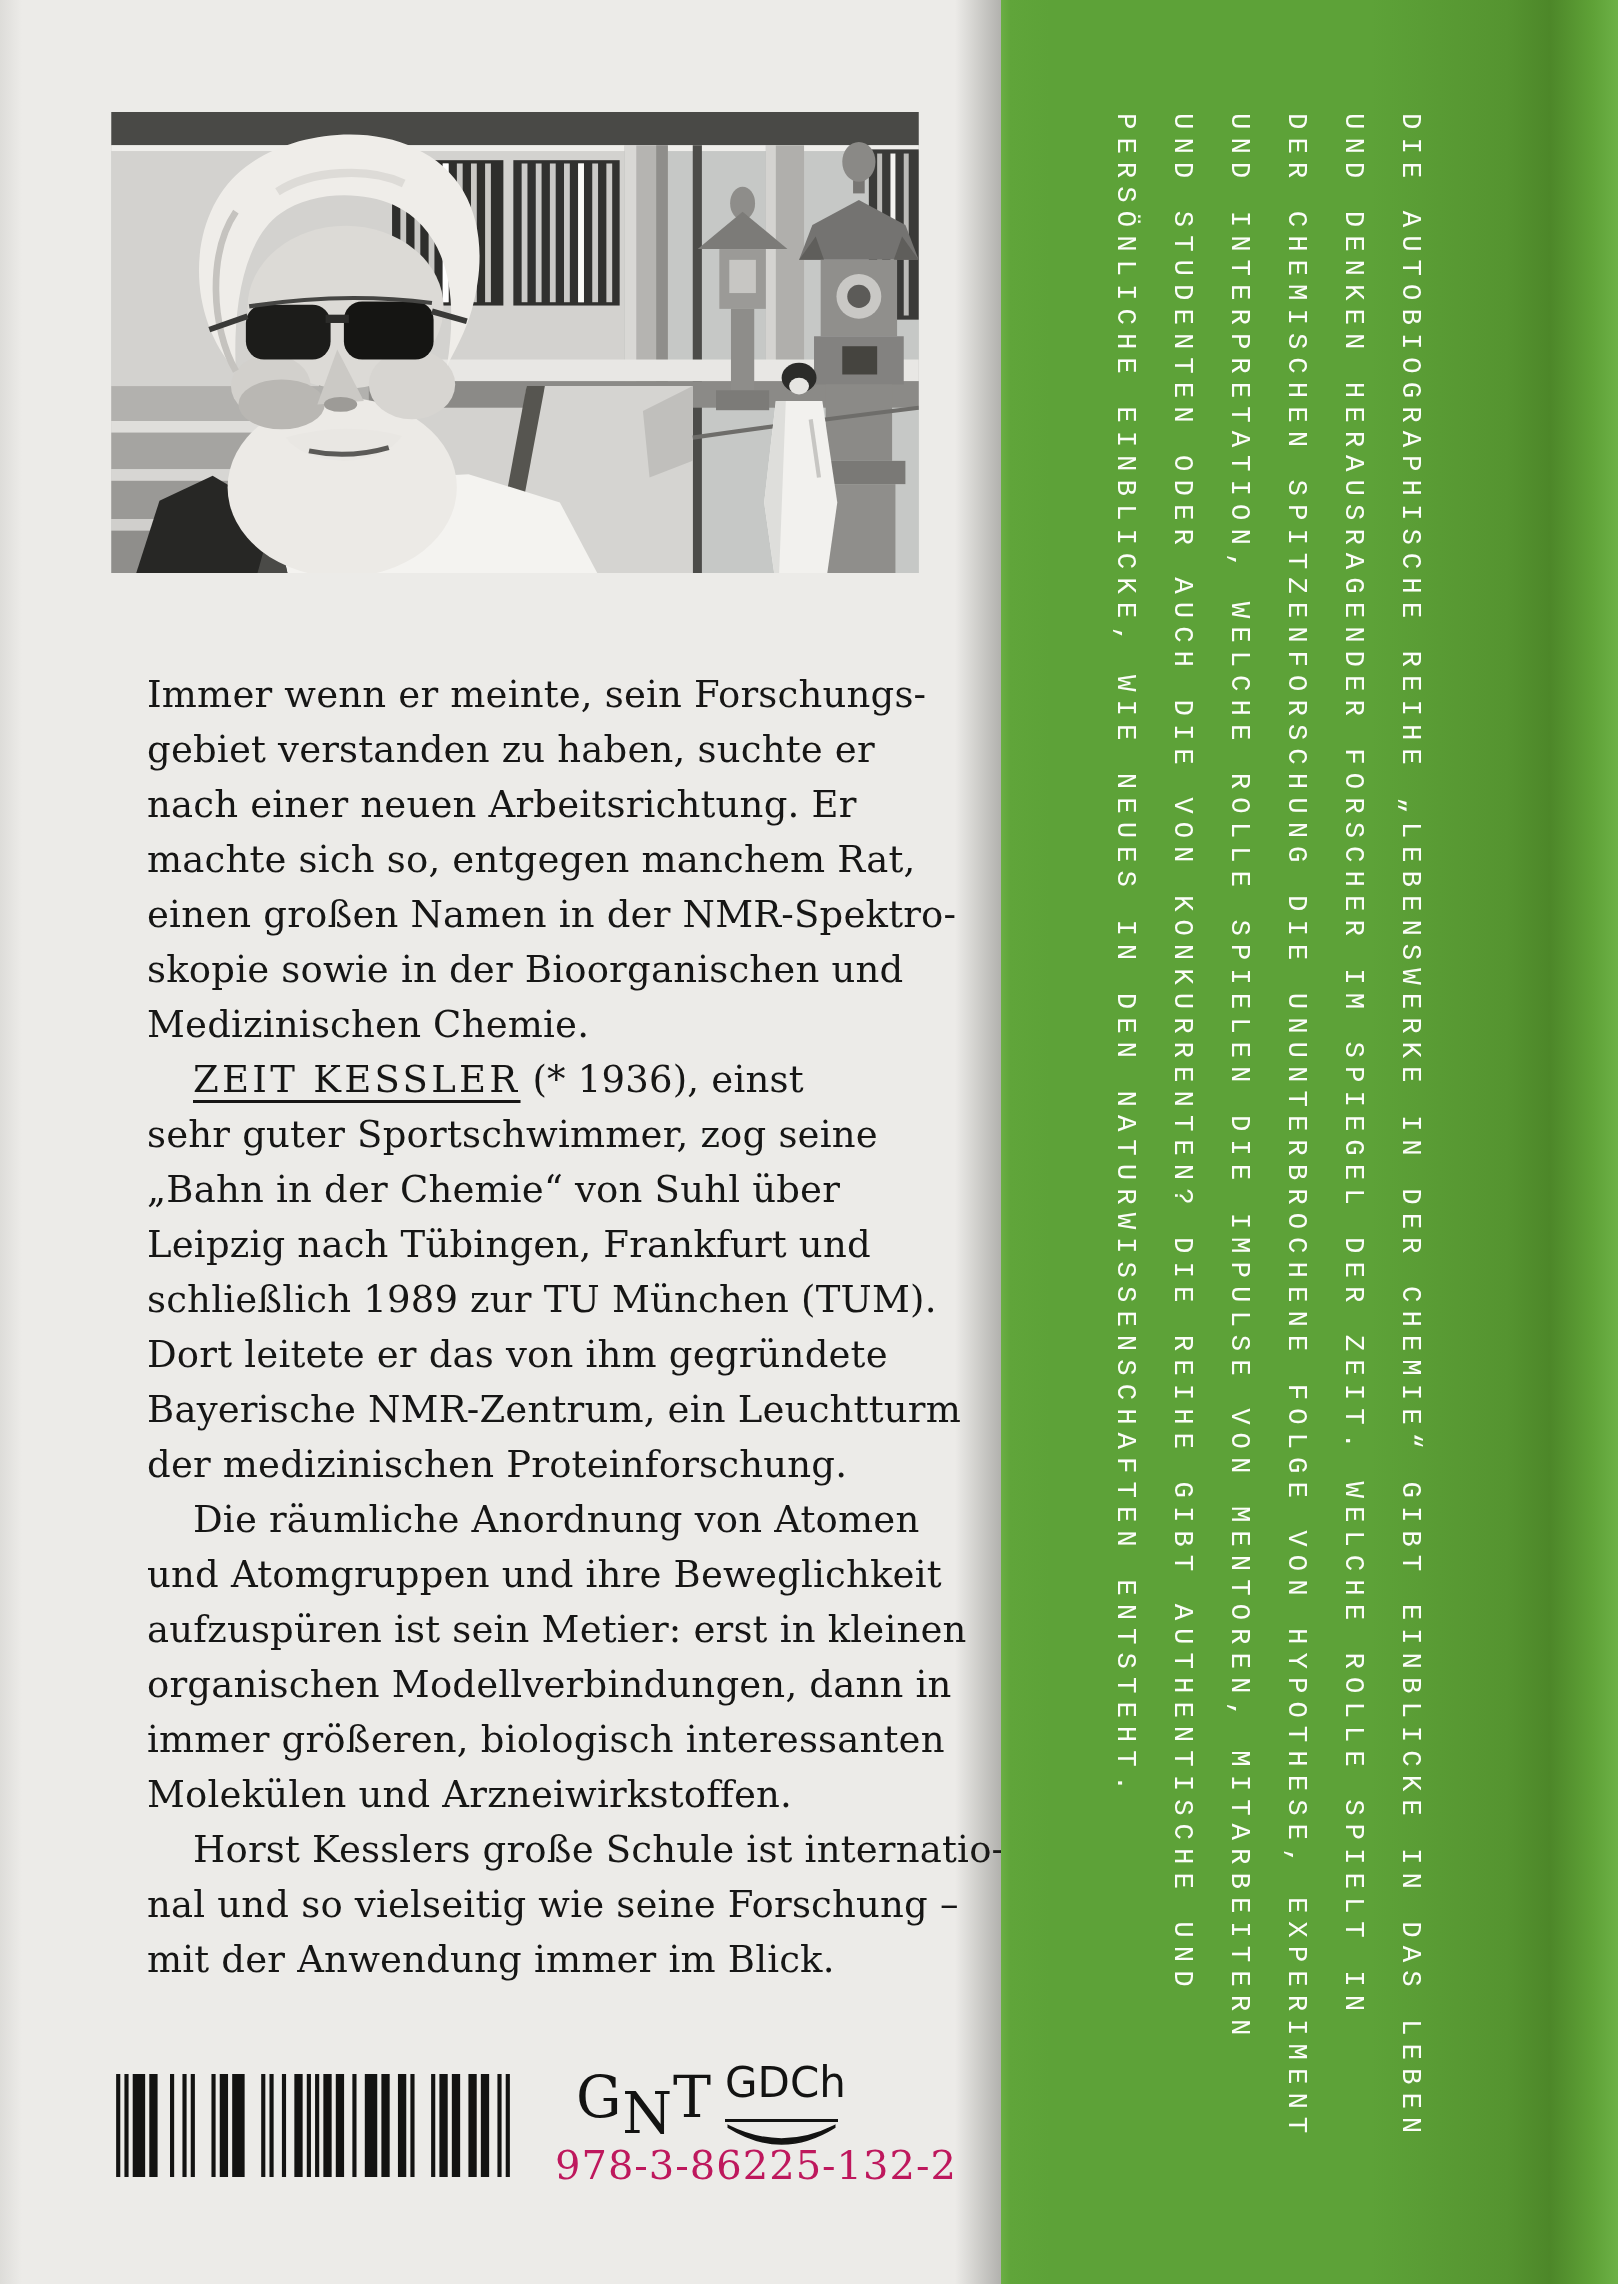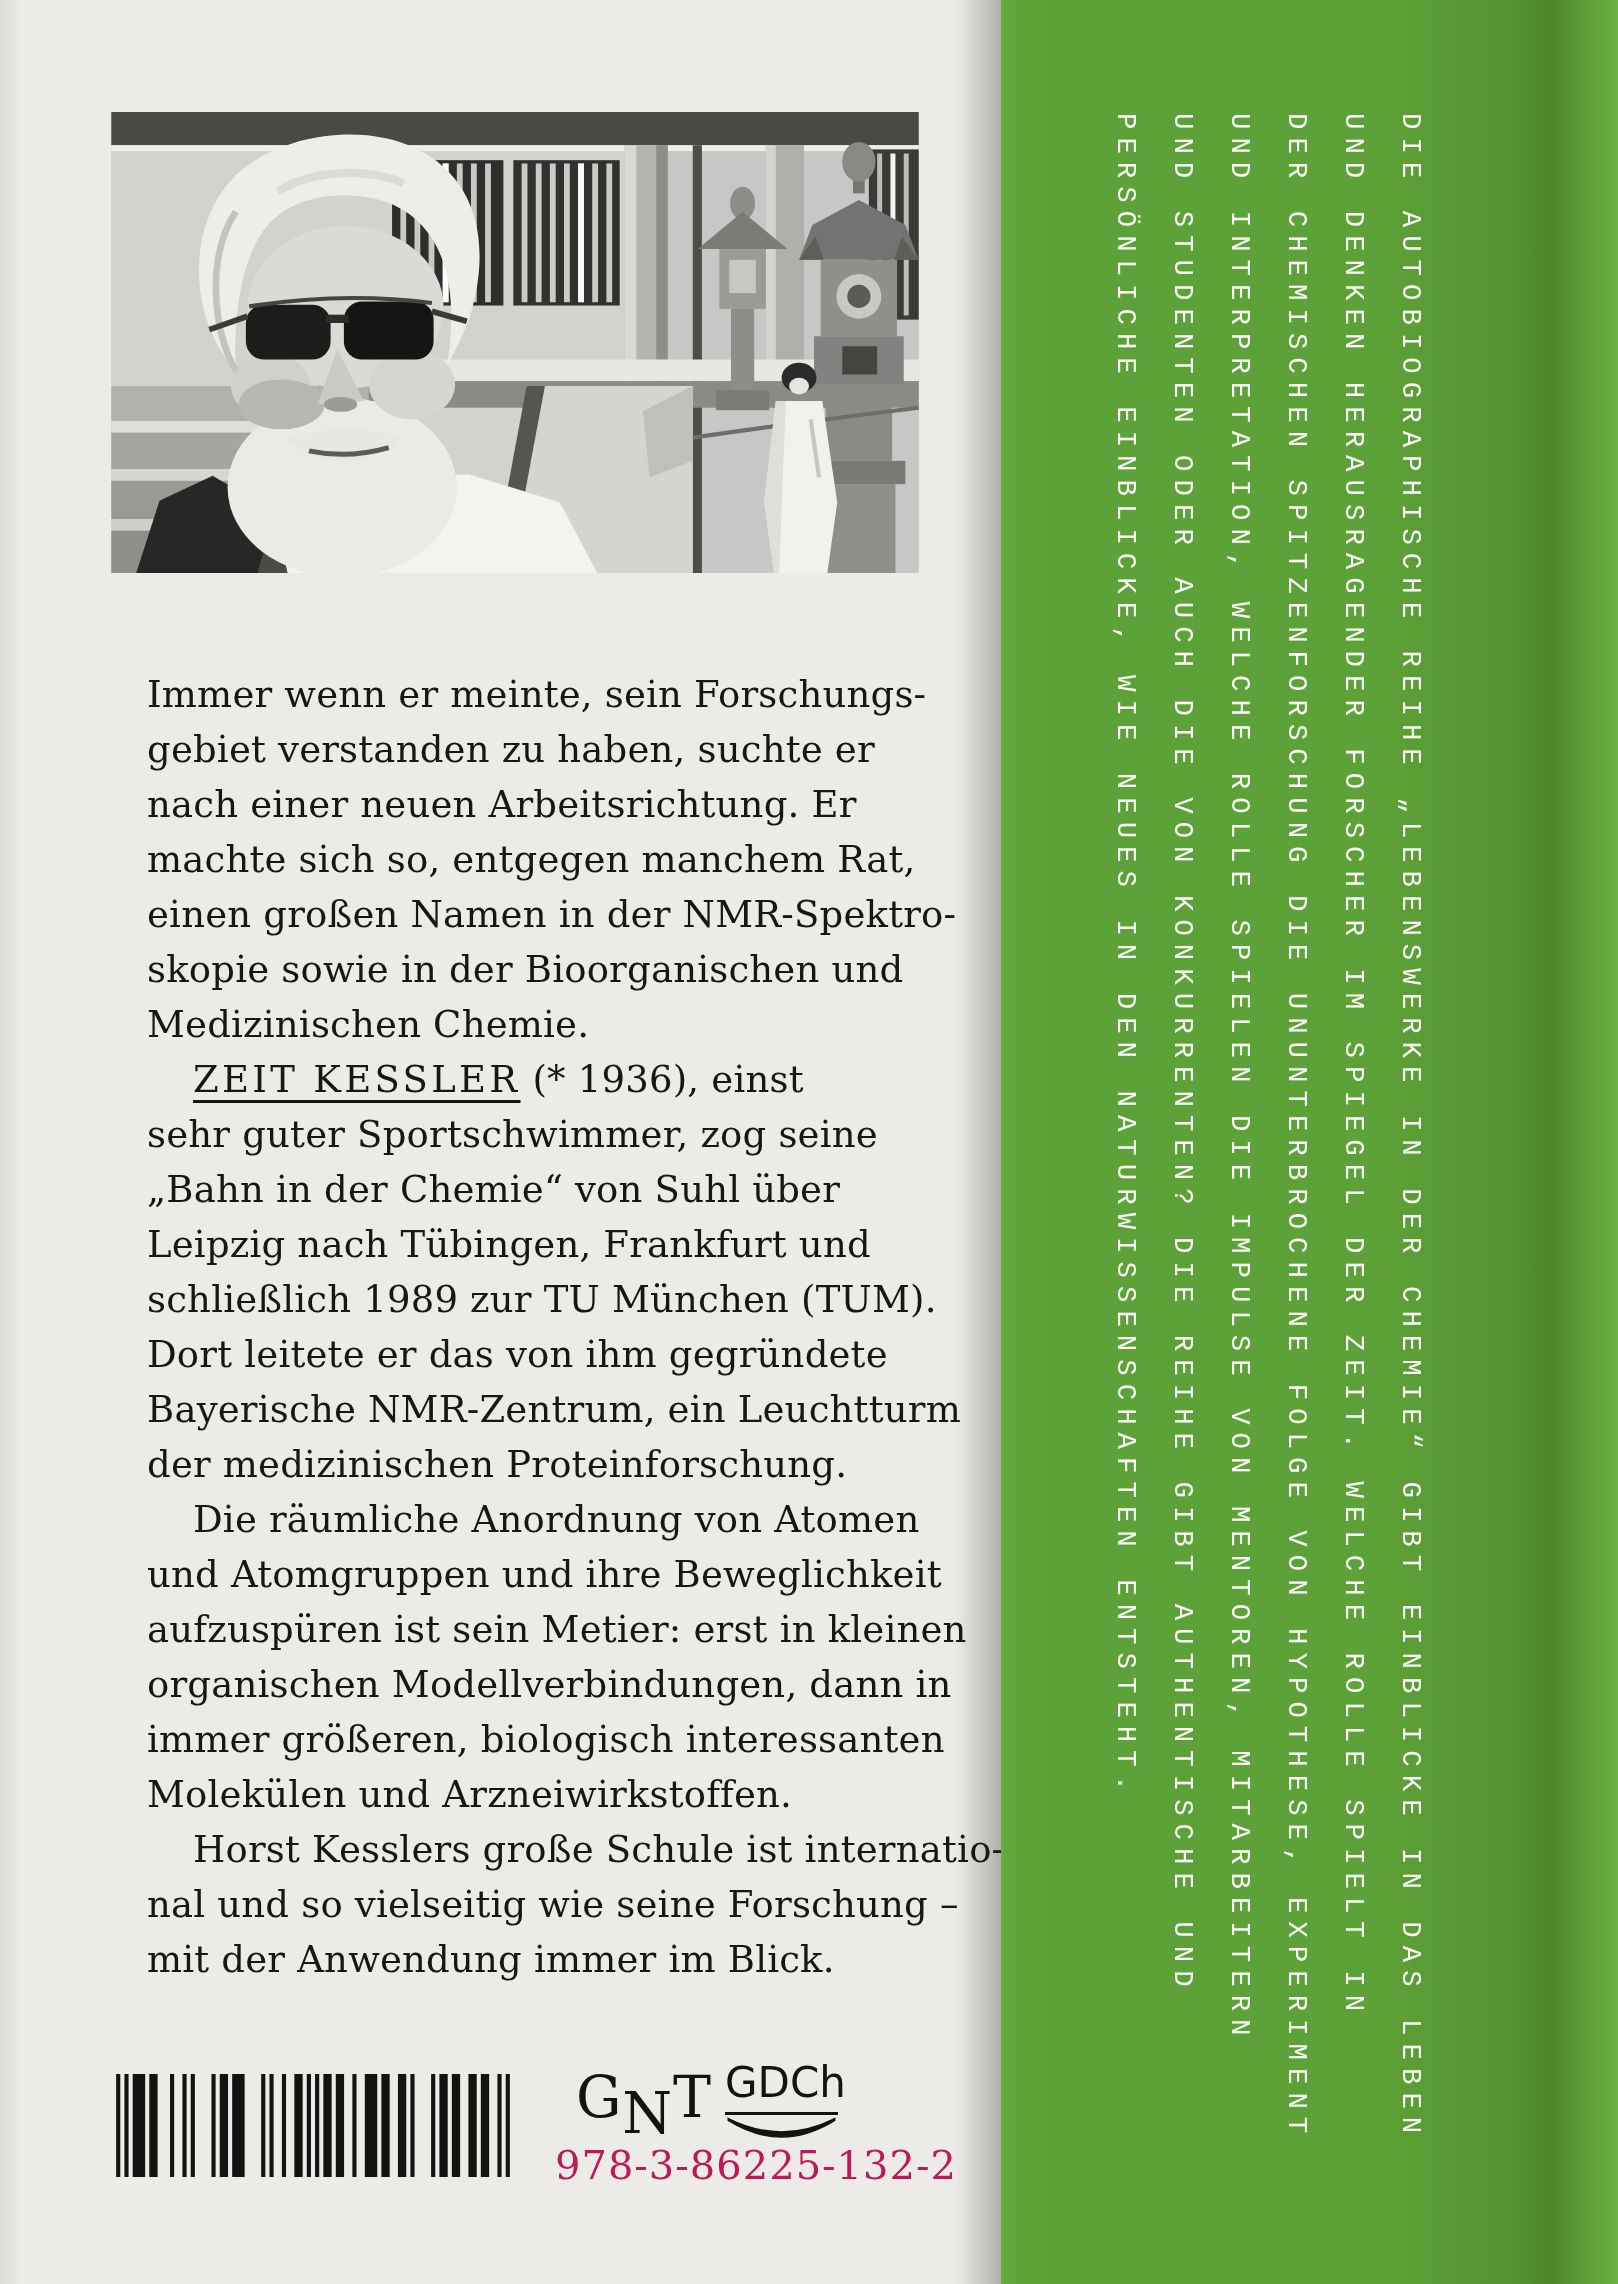--- a/index.html
+++ b/index.html
@@ -44,21 +44,21 @@
     font-size:57px; color:#131312; letter-spacing:0.8px;
   }
   .gnt-logo .dn{ display:inline-block; transform:translateY(16px); }
   .gdch-logo{
     position:absolute; left:725px; top:2062px; width:113px;
     color:#131312; text-align:center;
   }
   .gdch-text{
     font-family:"DejaVu Sans","Liberation Sans",sans-serif;
     font-size:42px; line-height:42px; letter-spacing:0px;
-    border-bottom:3.3px solid #131312; padding-bottom:8px;
+    border-bottom:3.3px solid #131312; padding-bottom:15px;
   }
   .gdch-arc{ display:block; margin:1.7px auto 0 auto; }
   .isbn{
     position:absolute; left:555px; top:2142px;
     font-size:40px; letter-spacing:1px; color:#be185d; white-space:nowrap;
   }
   
   .spine{
     position:absolute; left:1001px; top:0; width:617px; height:100%;
     background:linear-gradient(to right,

